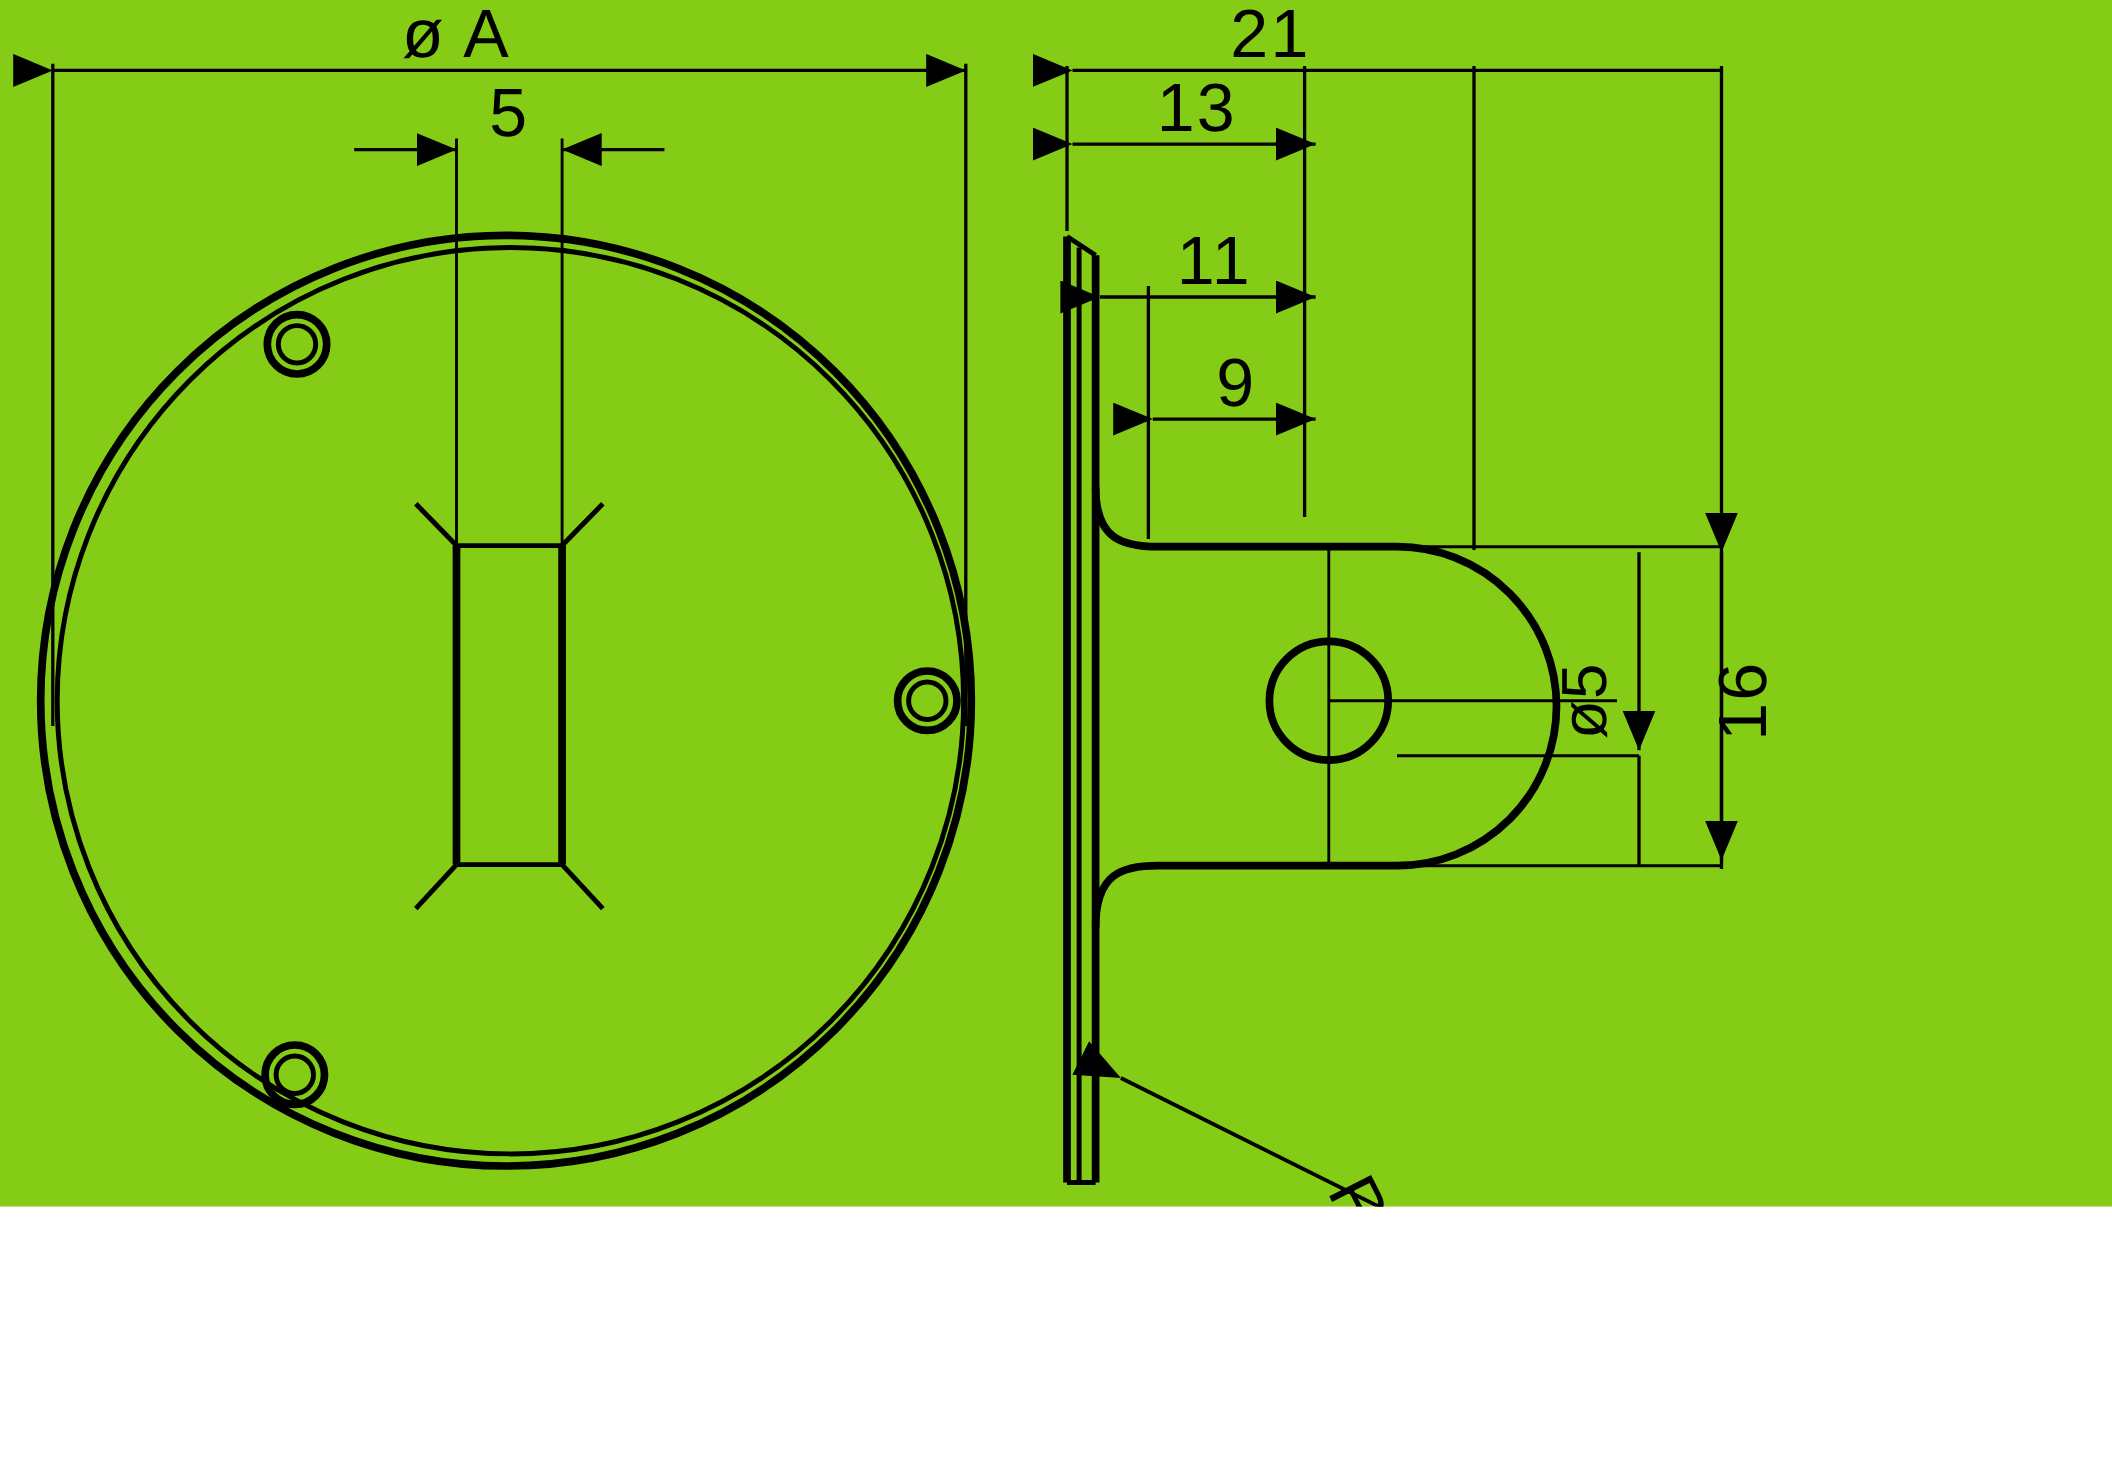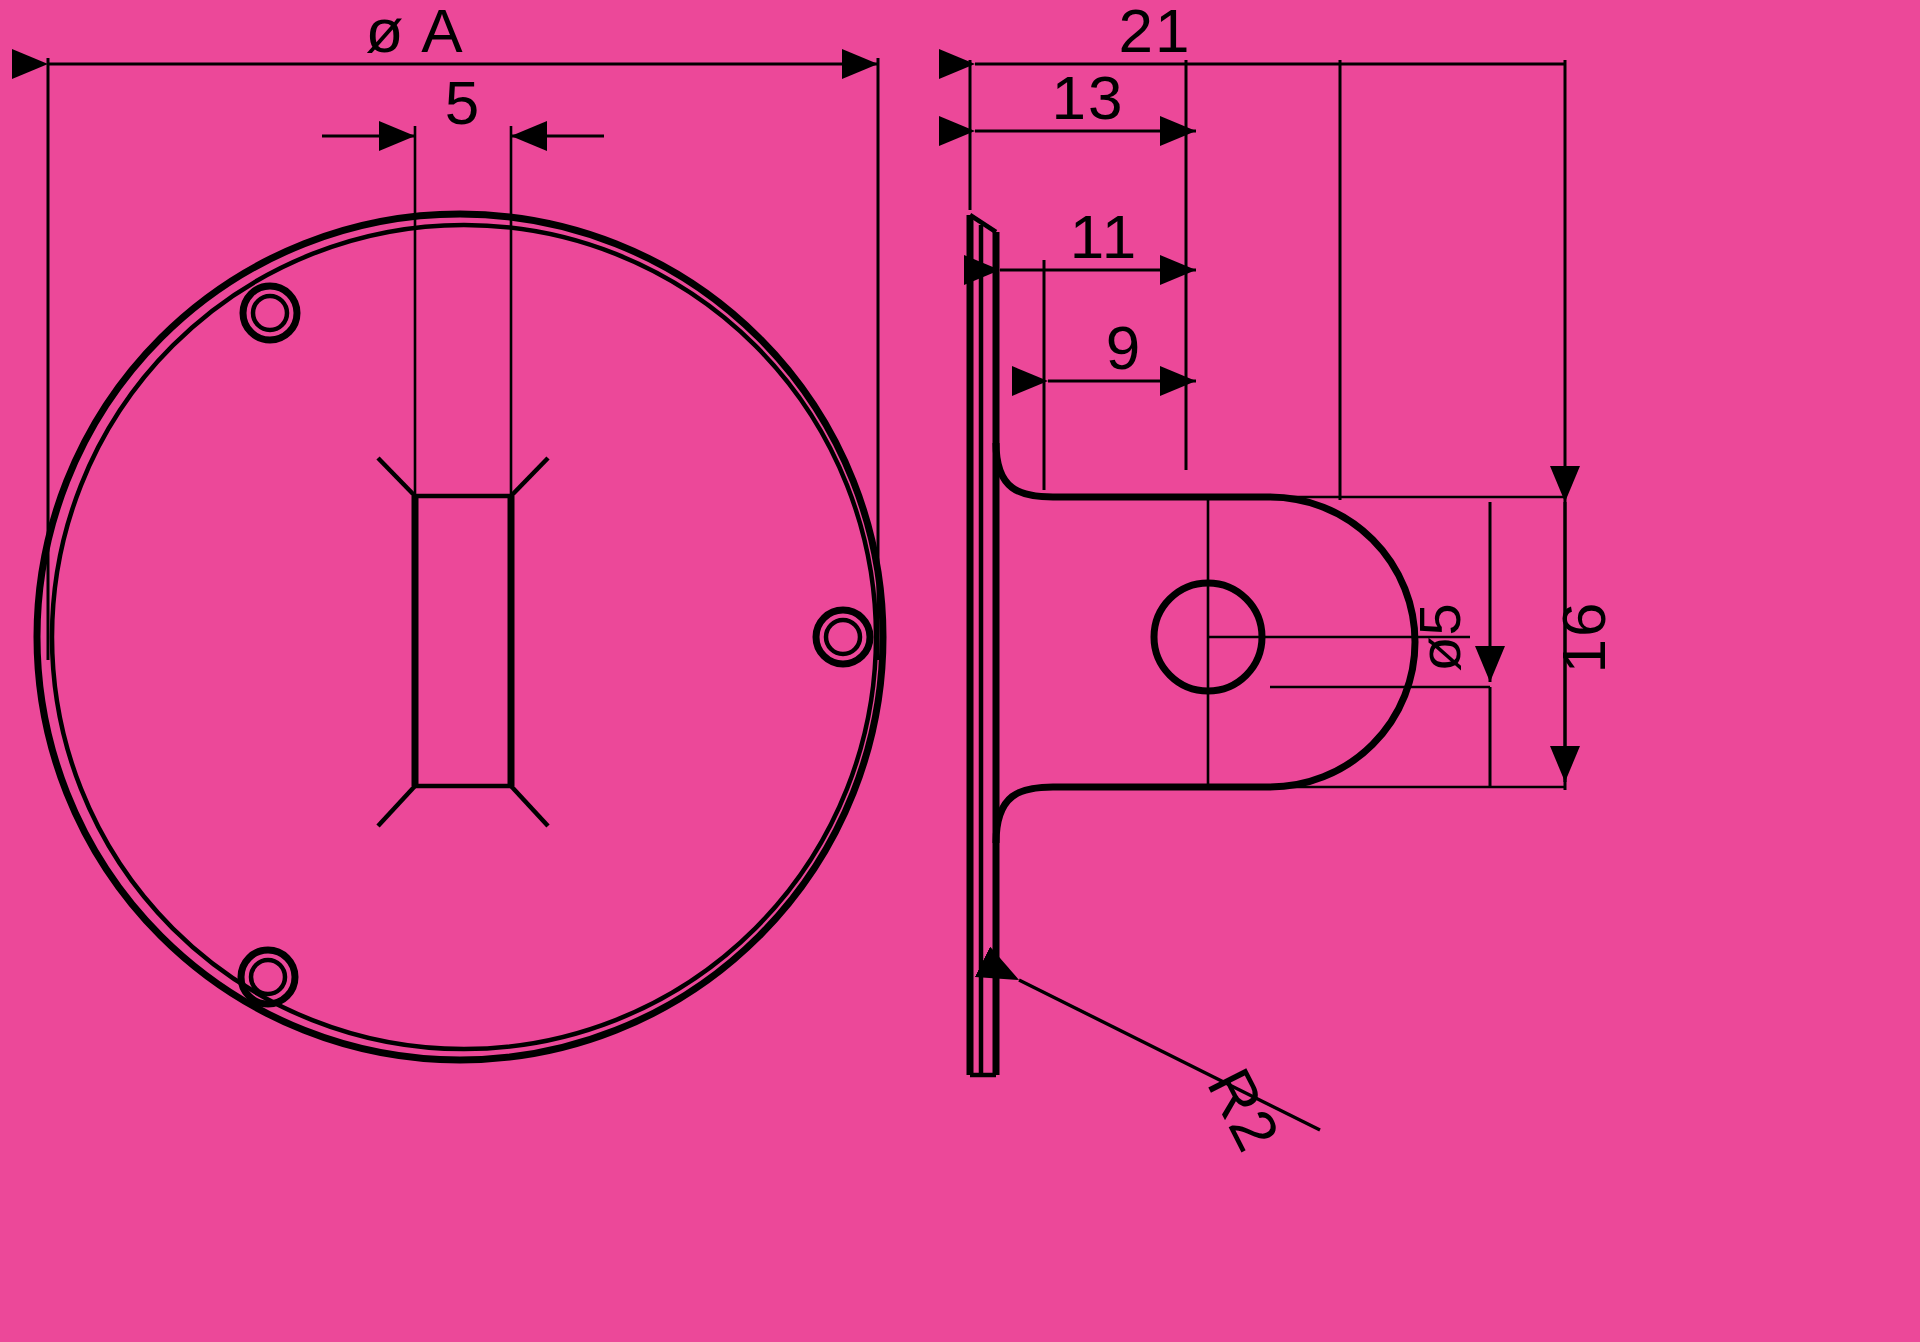--- a/index.html
+++ b/index.html
@@ -6,22 +6,22 @@
     margin: 0;
     padding: 0;
     background: #ffffff;
   }
   body {
     font-family: "Liberation Sans", sans-serif;
   }
   #sheet {
     position: relative;
     width: 1920px;
-    height: 1342px;
-    background: #ec4899;
+    height: 1097px;
+    background: #84cc16;
     overflow: hidden;
   }
   svg#drawing {
     display: block;
     width: 1920px;
     height: 1342px;
   }
   .ln {
     stroke: #000000;
     fill: none;

